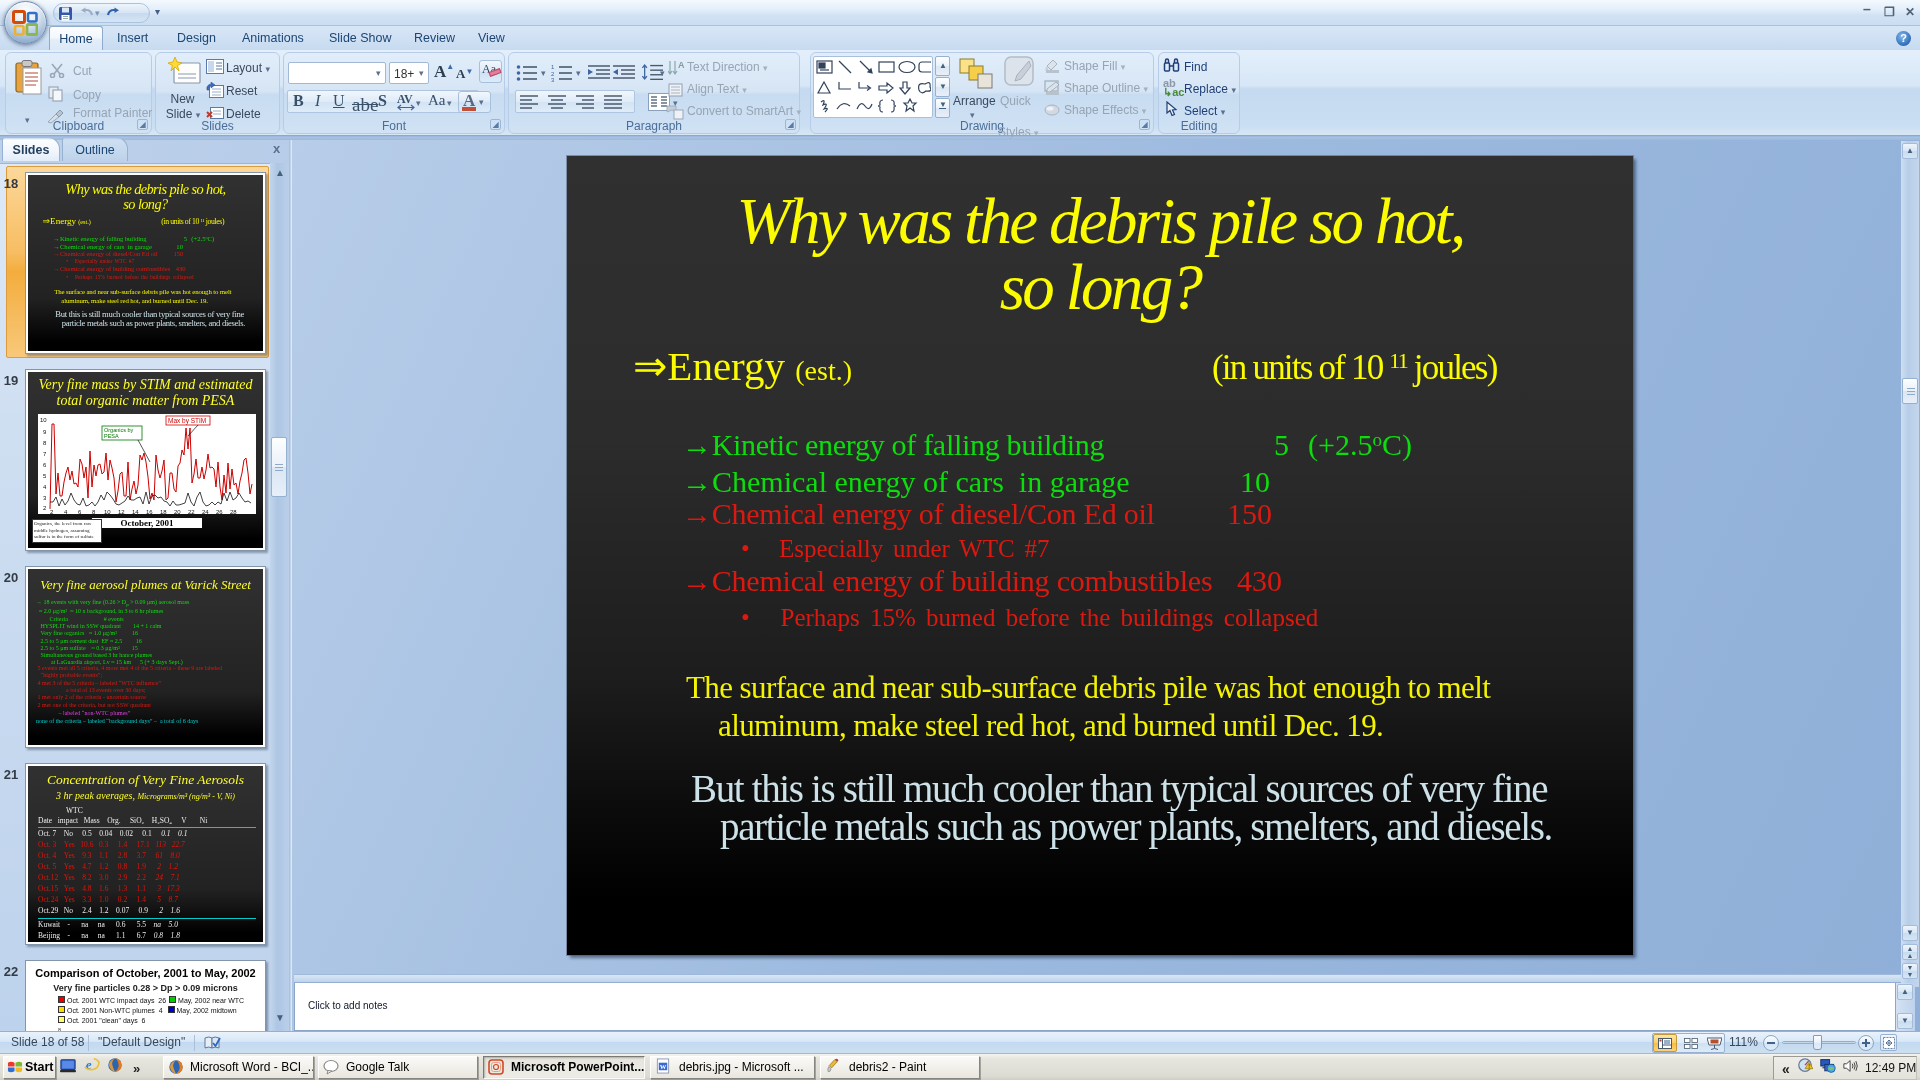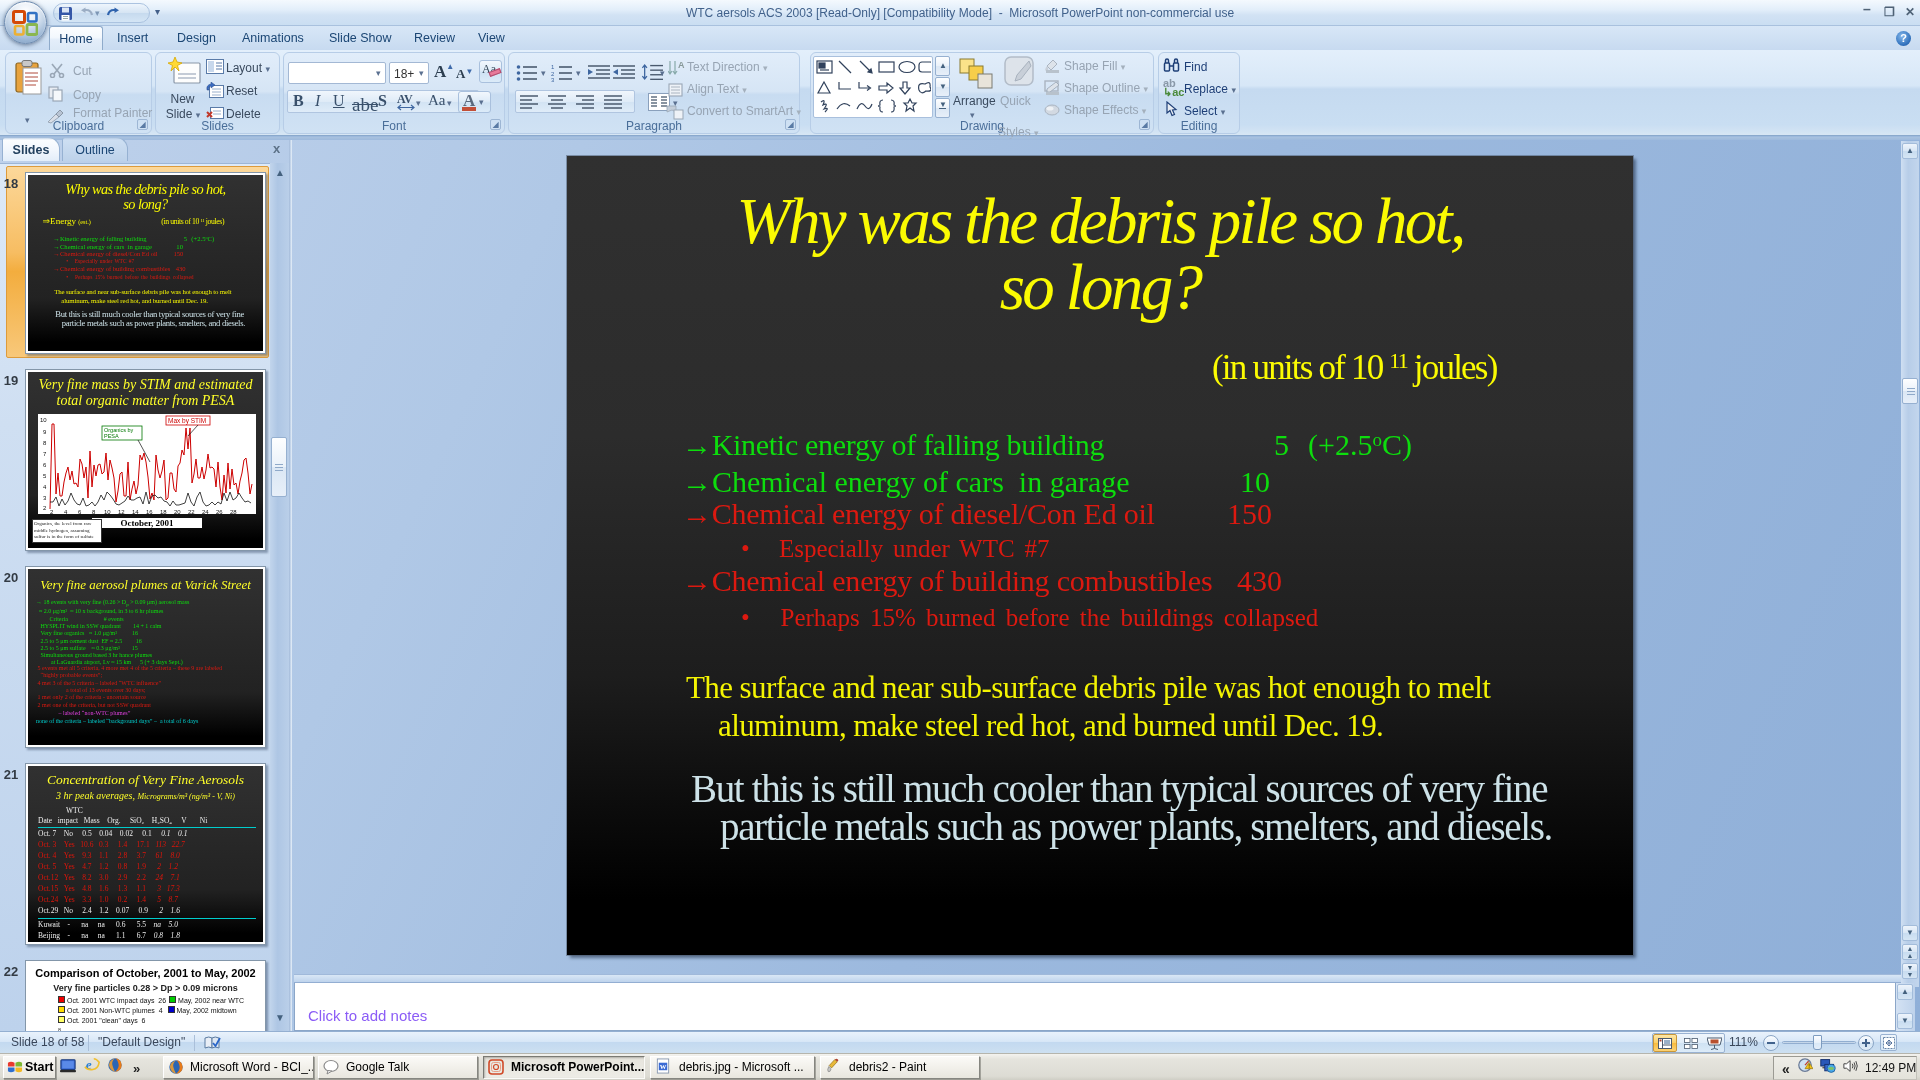--- a/index.html
+++ b/index.html
@@ -106,21 +106,21 @@
 .sbtn { position:absolute; left:1px; width:16px; height:16px;
   background:linear-gradient(#eef4fb,#d8e6f5 50%,#c8dcf0 51%,#d5e5f4);
   border:1px solid #a3bcda; border-radius:2px; color:#44617e; font-size:8px; text-align:center; line-height:14px;}
 #vthumb { position:absolute; left:1px; top:237px; width:16px; height:26px; }
 
 
 #notesbar { position:absolute; left:294px; top:834px; width:1607px; height:9px;
   background:linear-gradient(#d9e7f6,#bed3ec); border-top:1px solid #a0b9da; border-bottom:1px solid #93aed2;}
 #notes { position:absolute; left:294px; top:843px; width:1602px; height:48px; background:#fff;
   border:1px solid #8ba6c8; border-top:none;}
-#notestext { position:absolute; left:13px; top:24px; font-size:15px; color:#8b5cf6; font-family:"Liberation Sans",sans-serif;}
+#notestext { position:absolute; left:13px; top:17px; font-size:10px; color:#0f172a; font-family:"Liberation Sans",sans-serif;}
 #notesscroll { position:absolute; left:1896px; top:843px; width:19px; height:48px;
   background:linear-gradient(90deg,#d4e2f3,#bed2eb); }
 
 
 #statusbar { position:absolute; left:0; top:1031px; width:1920px; height:22px;
   background:linear-gradient(#e9f2fc,#d8e7f7 45%,#c3d9f0 50%,#cde0f1);
   border-top:1px solid #94afd1; font-size:12px; color:#39465a; }
 .statsep { position:absolute; top:3px; width:1px; height:16px; background:#aabfd9; }
 
 
@@ -135,21 +135,20 @@
   box-shadow:inset 1px 1px 2px rgba(120,120,115,.5); font-weight:bold; }
 .ticon { position:absolute; top:3px; width:16px; height:16px; }
 #tray { position:absolute; left:1773px; top:2px; width:144px; height:24px;
   border:1px solid #c2c1b9; border-top-color:#9b9a93; border-left-color:#9b9a93;
   background:linear-gradient(#eeede8,#e3e2da); }
 </style>
 </head>
 <body>
 
 <div id="titlebar">
-  <div id="titletext">WTC aersols ACS 2003 [Read-Only] [Compatibility Mode]&nbsp; -&nbsp; Microsoft PowerPoint non-commercial use</div>
   <div class="winbtn" style="left:1863px; top:1px; font-size:14px;">–</div>
   <div class="winbtn" style="left:1884px;">❐</div>
   <div class="winbtn" style="left:1905px;">✕</div>
 </div>
 <div id="qat"></div>
 <svg class="abs" style="left:58px; top:6px; z-index:55;" width="15" height="15" viewBox="0 0 15 15">
   <rect x="1" y="1" width="13" height="13" rx="1.5" fill="#3557a7"></rect>
   <rect x="4" y="1.5" width="7" height="5" fill="#dce6f5"></rect>
   <rect x="3.5" y="9" width="8" height="5.5" fill="#fff"></rect>
   <line x1="5" y1="10.5" x2="10" y2="10.5" stroke="#9aa" stroke-width="1"></line>
@@ -518,20 +517,21 @@
 <div class="btxt" style="left:1184px; top:82px; color:#1e3f77;">Replace <span class="dd">▾</span></div>
 <svg class="abs" style="left:1165px; top:101px; z-index:3;" width="14" height="16" viewBox="0 0 14 16">
   <path d="M2 1 L2 12 L5 9.5 L7 14.5 L9.5 13.5 L7.5 9 L11 8.5 Z" fill="#e8edf3" stroke="#1e3f77" stroke-width="1.2"></path>
 </svg>
 <div class="btxt" style="left:1184px; top:104px; color:#1e3f77;">Select <span class="dd">▾</span></div>
 
 <div id="work">
  <div id="slide">
   <div class="stext" style="left:0; top:33px; width:100%; text-align:center; font-size:65px; font-style:italic; color:#fbfb02; letter-spacing:-2.7px; line-height:1;">Why was the debris pile so hot,</div>
   <div class="stext" style="left:0; top:99px; width:100%; text-align:center; font-size:65px; font-style:italic; color:#fbfb02; letter-spacing:-2.7px; line-height:1;">so long?</div>
+  <div class="stext" style="left:66px; top:190px; font-size:41px; color:#fbfb02; line-height:1;">⇒Energy <span style="font-size:28px;">(est.)</span></div>
   <div class="stext" style="left:605px; top:194px; font-size:35px; color:#fbfb02; letter-spacing:-1.8px; line-height:1;margin-left:40px;">(in units of 10 <span style="font-size:22px; vertical-align:11px;">11</span> joules)</div>
   <div class="stext" style="left:115px; top:274px; font-size:30px; color:#0ddd0d; letter-spacing:-0.3px; line-height:1;">→Kinetic energy of falling building</div>
   <div class="stext" style="left:707px; top:274px; font-size:30px; color:#0ddd0d; line-height:1;">5</div>
   <div class="stext" style="left:741px; top:274px; font-size:30px; color:#0ddd0d; line-height:1;">(+2.5<span style="font-size:19px; vertical-align:9px;">o</span>C)</div>
   <div class="stext" style="left:115px; top:311px; font-size:30px; color:#0ddd0d; line-height:1;">→Chemical energy of cars&nbsp; in garage</div>
   <div class="stext" style="left:673px; top:311px; font-size:30px; color:#0ddd0d; line-height:1;">10</div>
   <div class="stext" style="left:115px; top:343px; font-size:30px; color:#dc1910; letter-spacing:-0.25px; line-height:1;">→Chemical energy of diesel/Con Ed oil</div>
   <div class="stext" style="left:660px; top:343px; font-size:30px; color:#dc1910; line-height:1;">150</div>
   <div class="stext" style="left:174px; top:380px; font-size:25px; color:#dc1910; word-spacing:3.5px; line-height:1;">•&nbsp;&nbsp; Especially under WTC #7</div>
   <div class="stext" style="left:115px; top:410px; font-size:30px; color:#dc1910; letter-spacing:-0.22px; line-height:1;">→Chemical energy of building combustibles</div>

